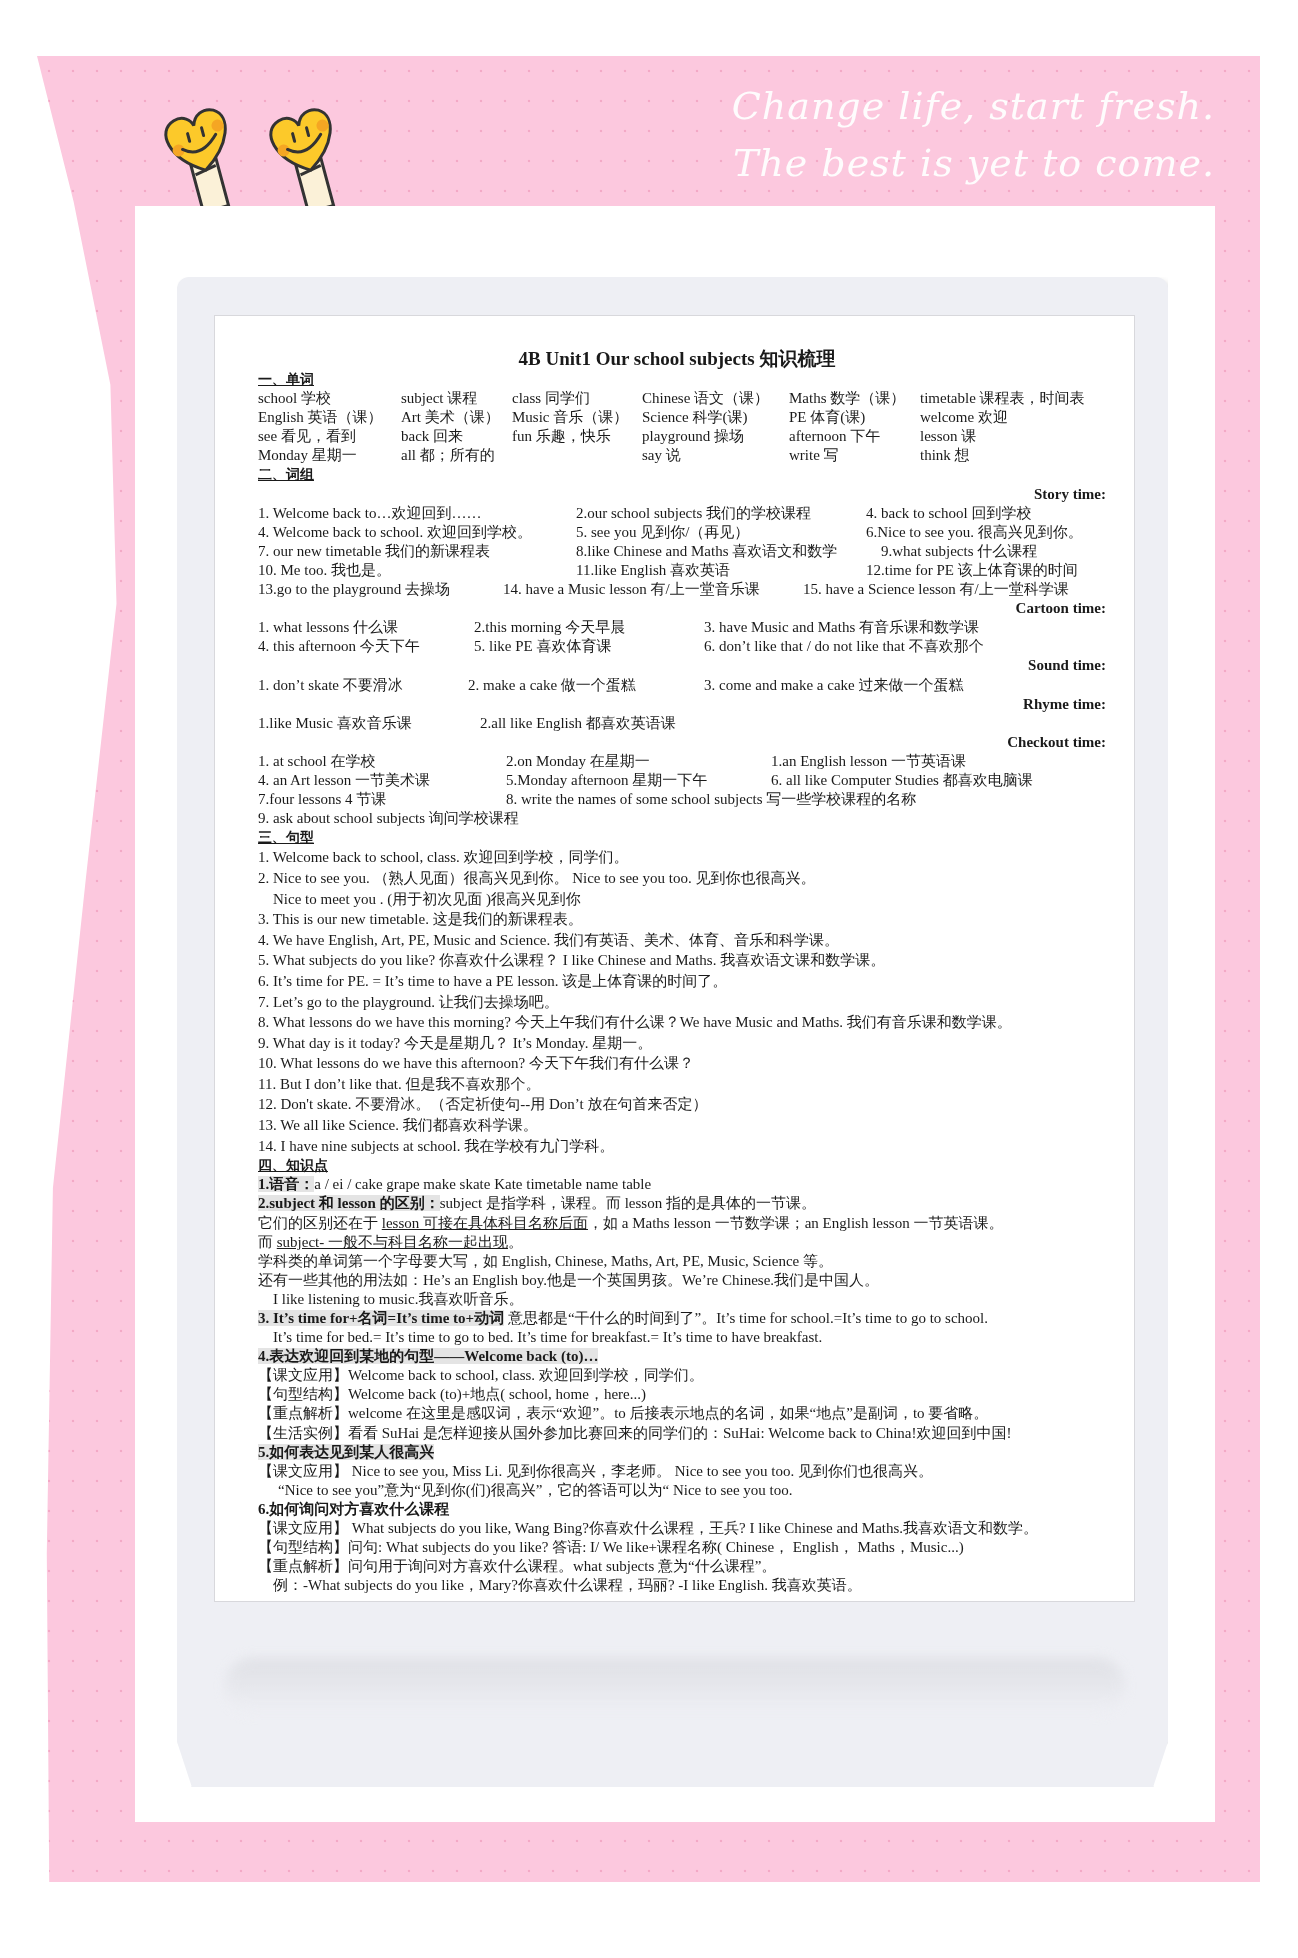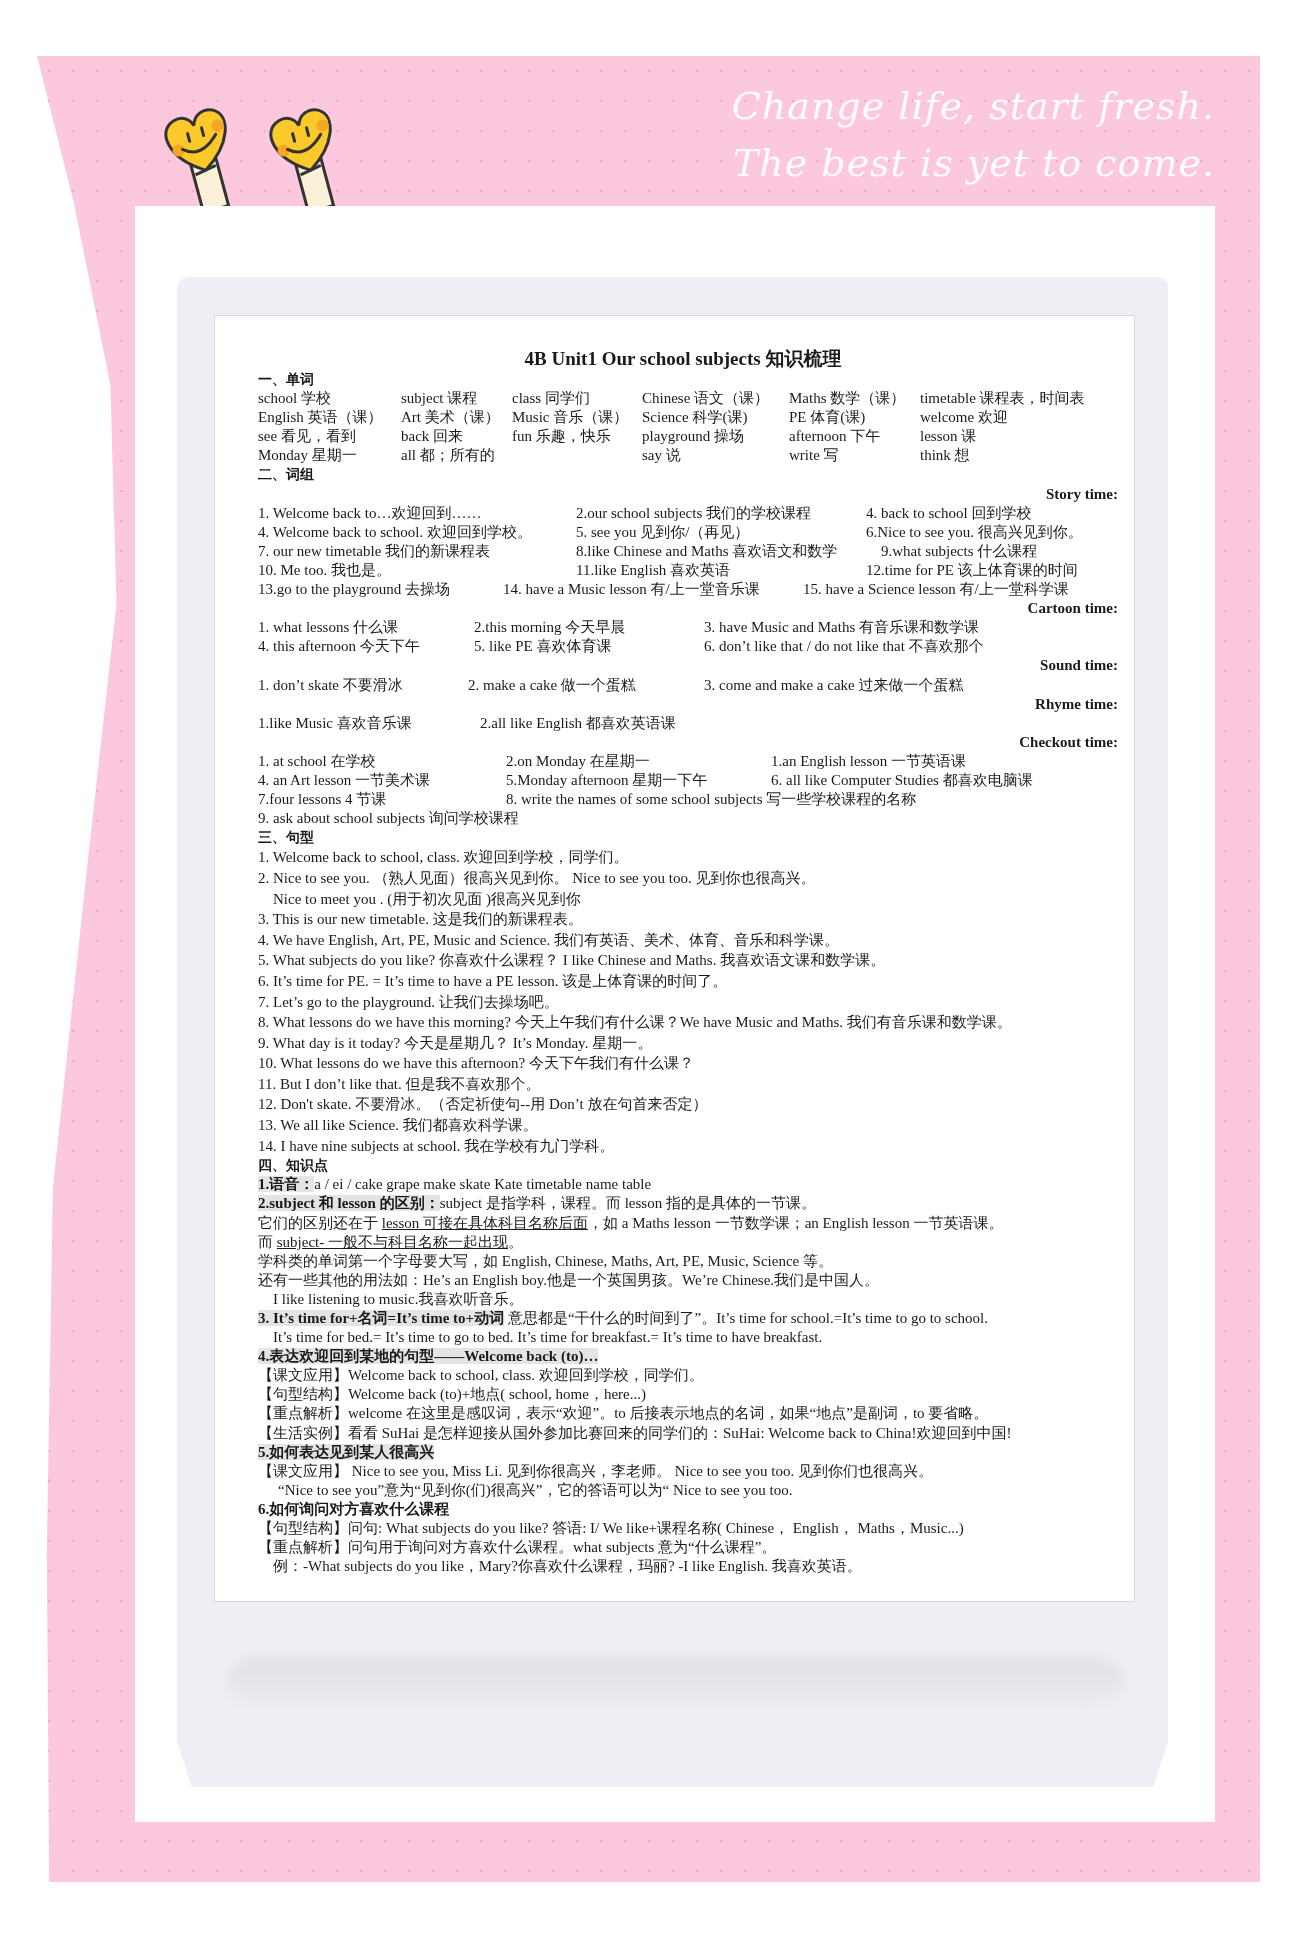--- a/index.html
+++ b/index.html
@@ -13,23 +13,23 @@
        opacity:0.95;}
   .slogan div{white-space:nowrap;}
   .white-panel{position:absolute;left:135px;top:206px;width:1080px;height:1616px;background:#ffffff;}
   .grey-card{position:absolute;left:177px;top:277px;width:991px;height:1510px;background:#eeeff4;
        border-radius:12px 12px 0 0;box-shadow:3px 4px 6px rgba(0,0,0,0.15);
        clip-path:polygon(0 0,100% 0,100% 97%,98.5% 100%,1.5% 100%,0 97%);}
   .card-shadow{position:absolute;left:225px;top:1658px;width:900px;height:55px;
        background:linear-gradient(#dcdde2,#eeeff4);border-radius:30px;filter:blur(6px);opacity:0.8;}
   .doc{position:absolute;left:214px;top:315px;width:921px;height:1287px;background:#ffffff;
        border:1px solid #d8d8dc;box-sizing:border-box;}
-  .doc-inner{position:absolute;left:43px;top:30px;right:16px;font-size:15px;line-height:19.1px;}
+  .doc-inner{position:absolute;left:43px;top:30px;right:28px;font-size:15px;line-height:19.1px;}
   .title{text-align:center;font-weight:bold;font-size:19px;line-height:26px;margin-left:-10px;margin-bottom:-2px;}
-  .sec{font-weight:bold;font-family:"DejaVu Sans",sans-serif;font-size:14px;}
+  .sec{font-weight:bold;font-family:"DejaVu Sans",sans-serif;font-size:14px;text-decoration:underline;}
   .sub{font-weight:bold;text-align:right;}
   .row{display:flex;white-space:nowrap;}
   .row span{display:inline-block;overflow:visible;}
   .line{white-space:nowrap;}
   .hl{background:#e4e4e4;font-weight:bold;}
   .u{text-decoration:underline;}
   .b{font-weight:bold;}
   .ind{padding-left:15px;}
   .ind2{padding-left:20px;}
 </style>
@@ -239,17 +239,18 @@
 
     <div class="line">
       <span class="hl">5.如何表达见到某人很高兴</span>
     </div>
     <div class="line">【课文应用】  Nice to see you, Miss Li.  见到你很高兴，李老师。    Nice to see you too.  见到你们也很高兴。</div>
     <div class="line ind2">“Nice to see you”意为“见到你(们)很高兴”，它的答语可以为“ Nice to see you too.</div>
 
     <div class="line">
       <span class="b">6.如何询问对方喜欢什么课程</span>
     </div>
+    <div class="line">【课文应用】  What subjects do you like, Wang Bing?你喜欢什么课程，王兵? I like Chinese and Maths.我喜欢语文和数学。</div>
     <div class="line">【句型结构】问句: What subjects do you like?    答语: I/ We like+课程名称( Chinese，  English，  Maths，Music...)</div>
     <div class="line">【重点解析】问句用于询问对方喜欢什么课程。what subjects 意为“什么课程”。</div>
     <div class="line ind">例：-What subjects do you like，Mary?你喜欢什么课程，玛丽?         -I like English.  我喜欢英语。</div>
   </div>
 </div>
 
 </body></html>

